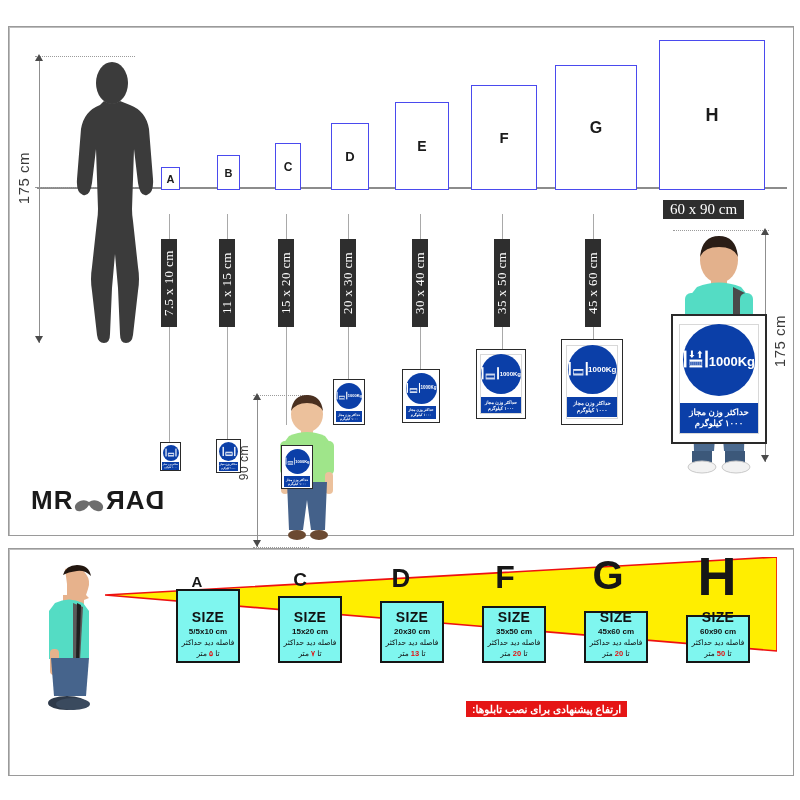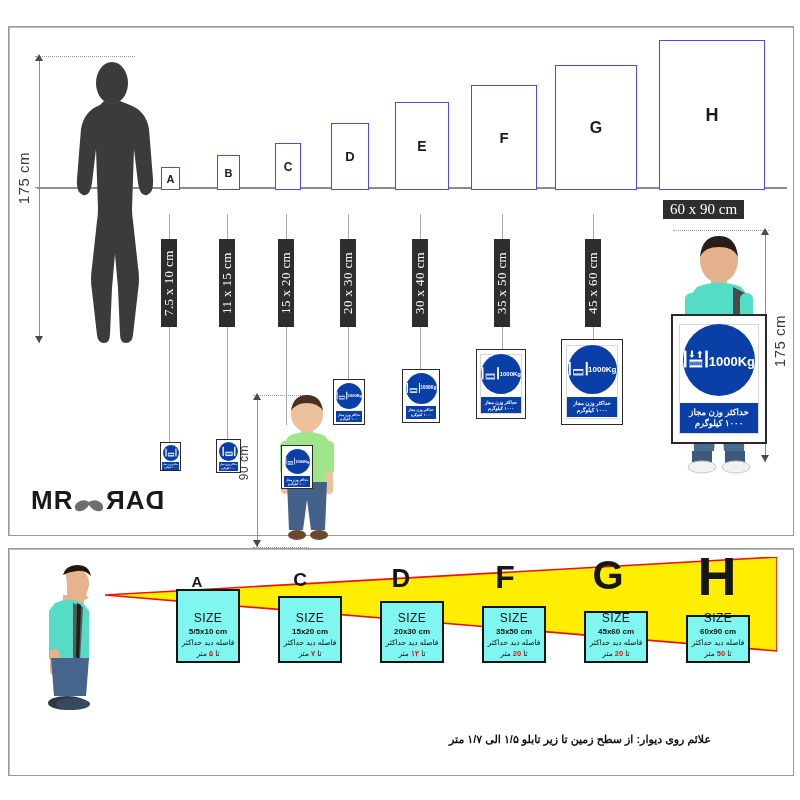--- a/index.html
+++ b/index.html
@@ -52,21 +52,21 @@
   
   .person{position:absolute;}
 
   
   .cone{position:absolute;}
   .cone-letter{position:absolute;font-weight:bold;color:#161616;
     font-family:"Liberation Sans",sans-serif;text-align:center;}
   .infobox{position:absolute;background:#7ff6ef;border:2.5px solid #151515;
     display:flex;flex-direction:column;align-items:center;justify-content:flex-end;
     padding-bottom:3px;box-sizing:border-box;}
-  .infobox .sz{font-size:12px;font-weight:normal;color:#111;letter-spacing:.4px;}
+  .infobox .sz{font-size:14px;font-weight:bold;color:#111;letter-spacing:.4px;}
   .infobox .dim{font-size:8px;font-weight:bold;color:#111;margin-top:2px;}
   .infobox .fa{font-size:7.5px;color:#111;direction:rtl;margin-top:2px;}
   .infobox .fa .num{color:#e21111;font-weight:bold;}
   .redbanner{position:absolute;background:#e51515;color:#fff;font-weight:bold;
     font-size:10.5px;direction:rtl;padding:2px 6px;white-space:nowrap;}
   .footnote{position:absolute;font-size:11px;font-weight:bold;color:#111;direction:rtl;white-space:nowrap;}
 </style>
 </head>
 <body>
 
@@ -416,21 +416,21 @@
         <span>متر</span>
       </div>
     </div>
 
     <div class="infobox" style="left:371px;top:52px;width:64px;height:62px;">
       <div class="sz">SIZE</div>
       <div class="dim">20x30 cm</div>
       <div class="fa">فاصله دید حداکثر</div>
       <div class="fa">
         <span>تا</span>
-        <span class="num">۱۲</span>
+        <span class="num">13</span>
         <span>متر</span>
       </div>
     </div>
 
     <div class="infobox" style="left:473px;top:57px;width:64px;height:57px;">
       <div class="sz">SIZE</div>
       <div class="dim">35x50 cm</div>
       <div class="fa">فاصله دید حداکثر</div>
       <div class="fa">
         <span>تا</span>
@@ -454,15 +454,15 @@
       <div class="sz">SIZE</div>
       <div class="dim">60x90 cm</div>
       <div class="fa">فاصله دید حداکثر</div>
       <div class="fa">
         <span>تا</span>
         <span class="num">50</span>
         <span>متر</span>
       </div>
     </div>
 
-    <div class="footnote" style="left:440px;top:184px;">علائم روی دیوار: از سطح زمین تا زیر تابلو ۱/۵ الی ۱/۷ متر</div>
+    <div class="redbanner" style="left:457px;top:152px;">ارتفاع پیشنهادی برای نصب تابلوها:</div>
   </div>
 </div>
 
 </body></html>

